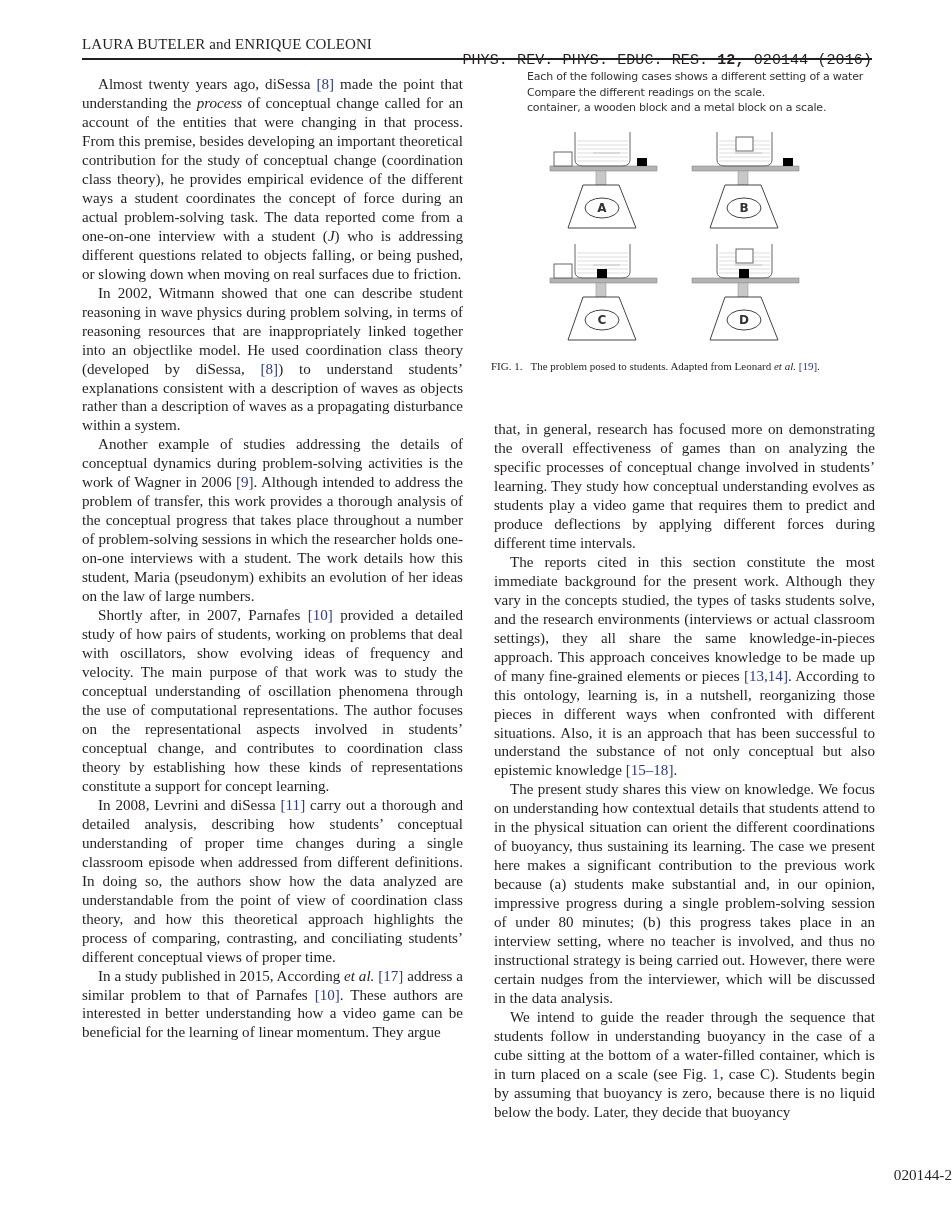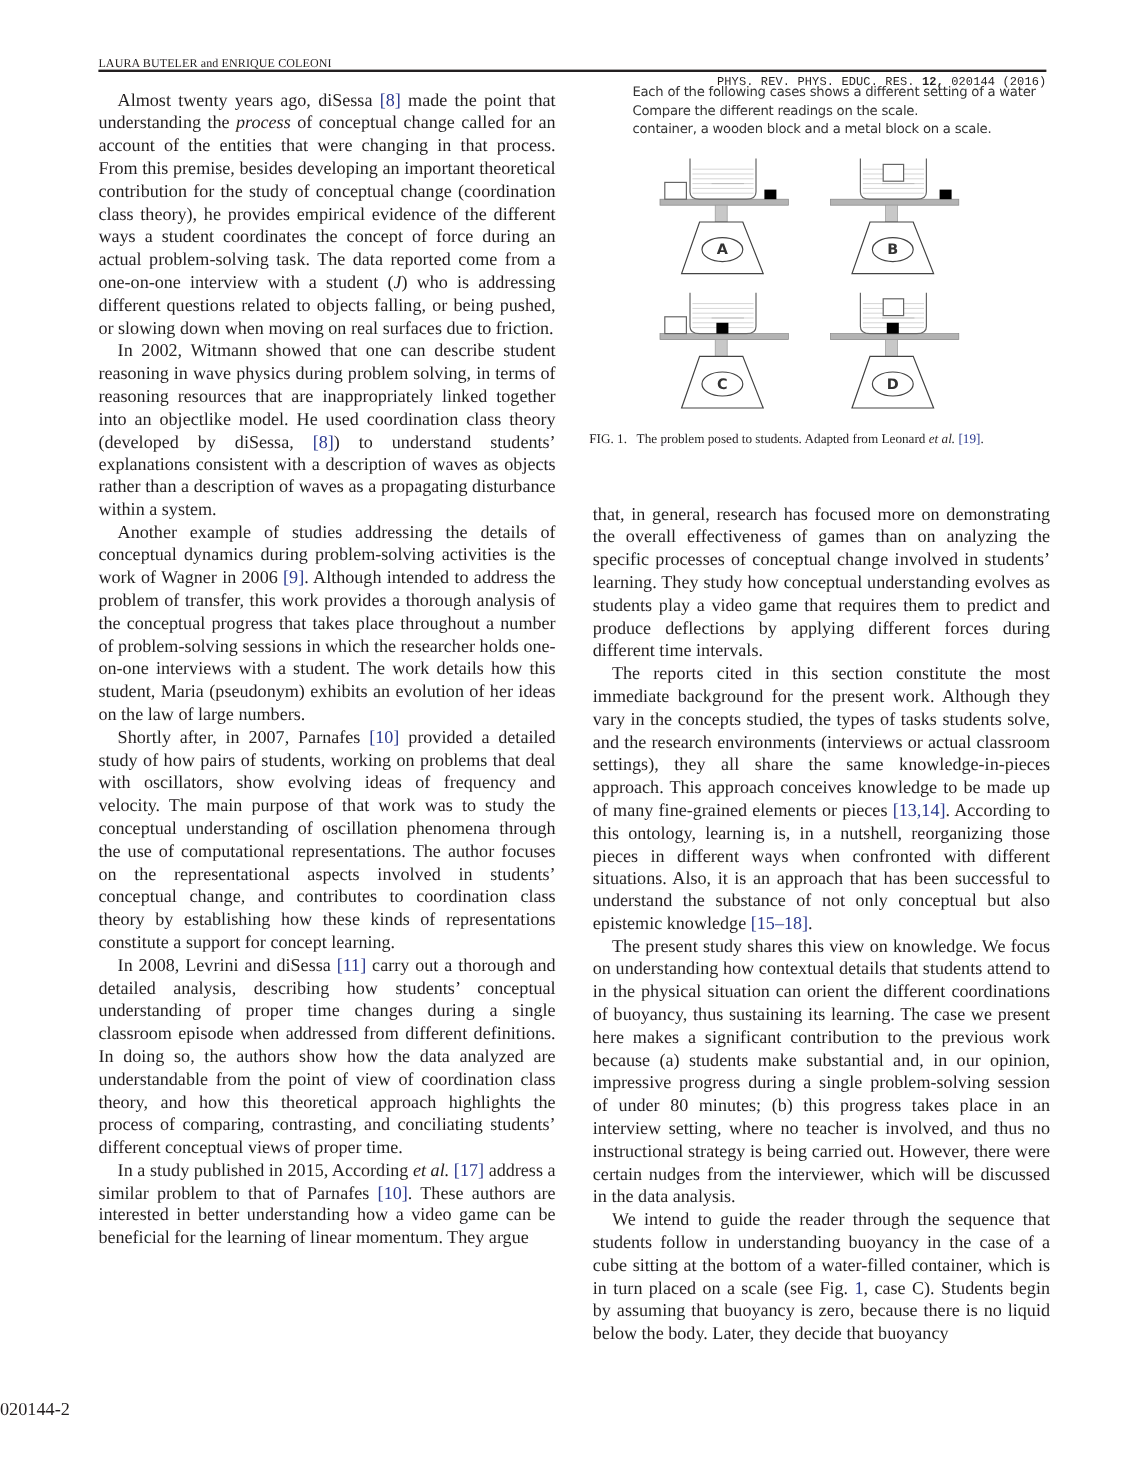--- a/index.html
+++ b/index.html
@@ -1,39 +1,39 @@
 <!DOCTYPE html>
 <html><head>
   <meta charset="utf-8">
   <style>
     html, body { margin: 0; padding: 0; background: #ffffff; }
     body { width: 952px; height: 1232px; position: relative; overflow: hidden;
            font-family: "Liberation Serif", "DejaVu Serif", serif; color: #231f20; }
     .running-head { position: absolute; left: 82px; top: 36px; width: 790px; height: 22px;
-                    font-size: 10px; letter-spacing: 0.1px; margin-top: 12px; }
+                    font-size: 15px; letter-spacing: 0.1px; }
     .running-head .left { position: absolute; left: 0; top: 0; }
     .running-head .right { position: absolute; right: 0; top: 16px; font-family: Liberation Mono, monospace; }
     .rule { position: absolute; left: 82px; top: 58px; width: 790px; height: 2px; background: #231f20; }
     .col { position: absolute; width: 381px; font-size: 15.1px; line-height: 18.97px;
            text-align: justify; hyphens: manual; }
     .col-left { left: 82px; top: 75px; }
     .col-right { left: 494px; top: 420px; }
     .col p { margin: 0; text-indent: 16px; }
     .col p.noindent { text-indent: 0; }
     .cite { color: #2b3990; }
     .fig-wrap { position: absolute; left: 491px; top: 66px; width: 384px; height: 290px; }
     .fig-prompt { position: absolute; left: 36px; top: 3px; width: 345px;
                   font-family: "DejaVu Sans", "Liberation Sans", sans-serif; font-size: 11px;
                   line-height: 15.6px; color: #333; letter-spacing: -0.2px; }
     .fig-prompt div { white-space: nowrap; }
     .fig-svg { position: absolute; left: 0; top: 0; }
     .caption { position: absolute; left: 491px; top: 358px; width: 381px; font-size: 11px;
                line-height: 17.5px; text-align: justify; }
     .caption .lbl { margin-right: 8px; }
-    .folio { position: absolute; left: 0; width: 952px; top: 1166px; text-align: left;
+    .folio { position: absolute; left: 0; width: 952px; top: 1166px; text-align: right;
              font-size: 15.2px; }
   </style>
 </head>
 <body>
 
 <div class="running-head">
   <span class="left">LAURA BUTELER and ENRIQUE COLEONI</span>
   <span class="right"><span>PHYS. REV. PHYS. EDUC. RES. </span><b>12,</b><span> 020144 (2016)</span></span>
 </div>
 <div class="rule"></div>

